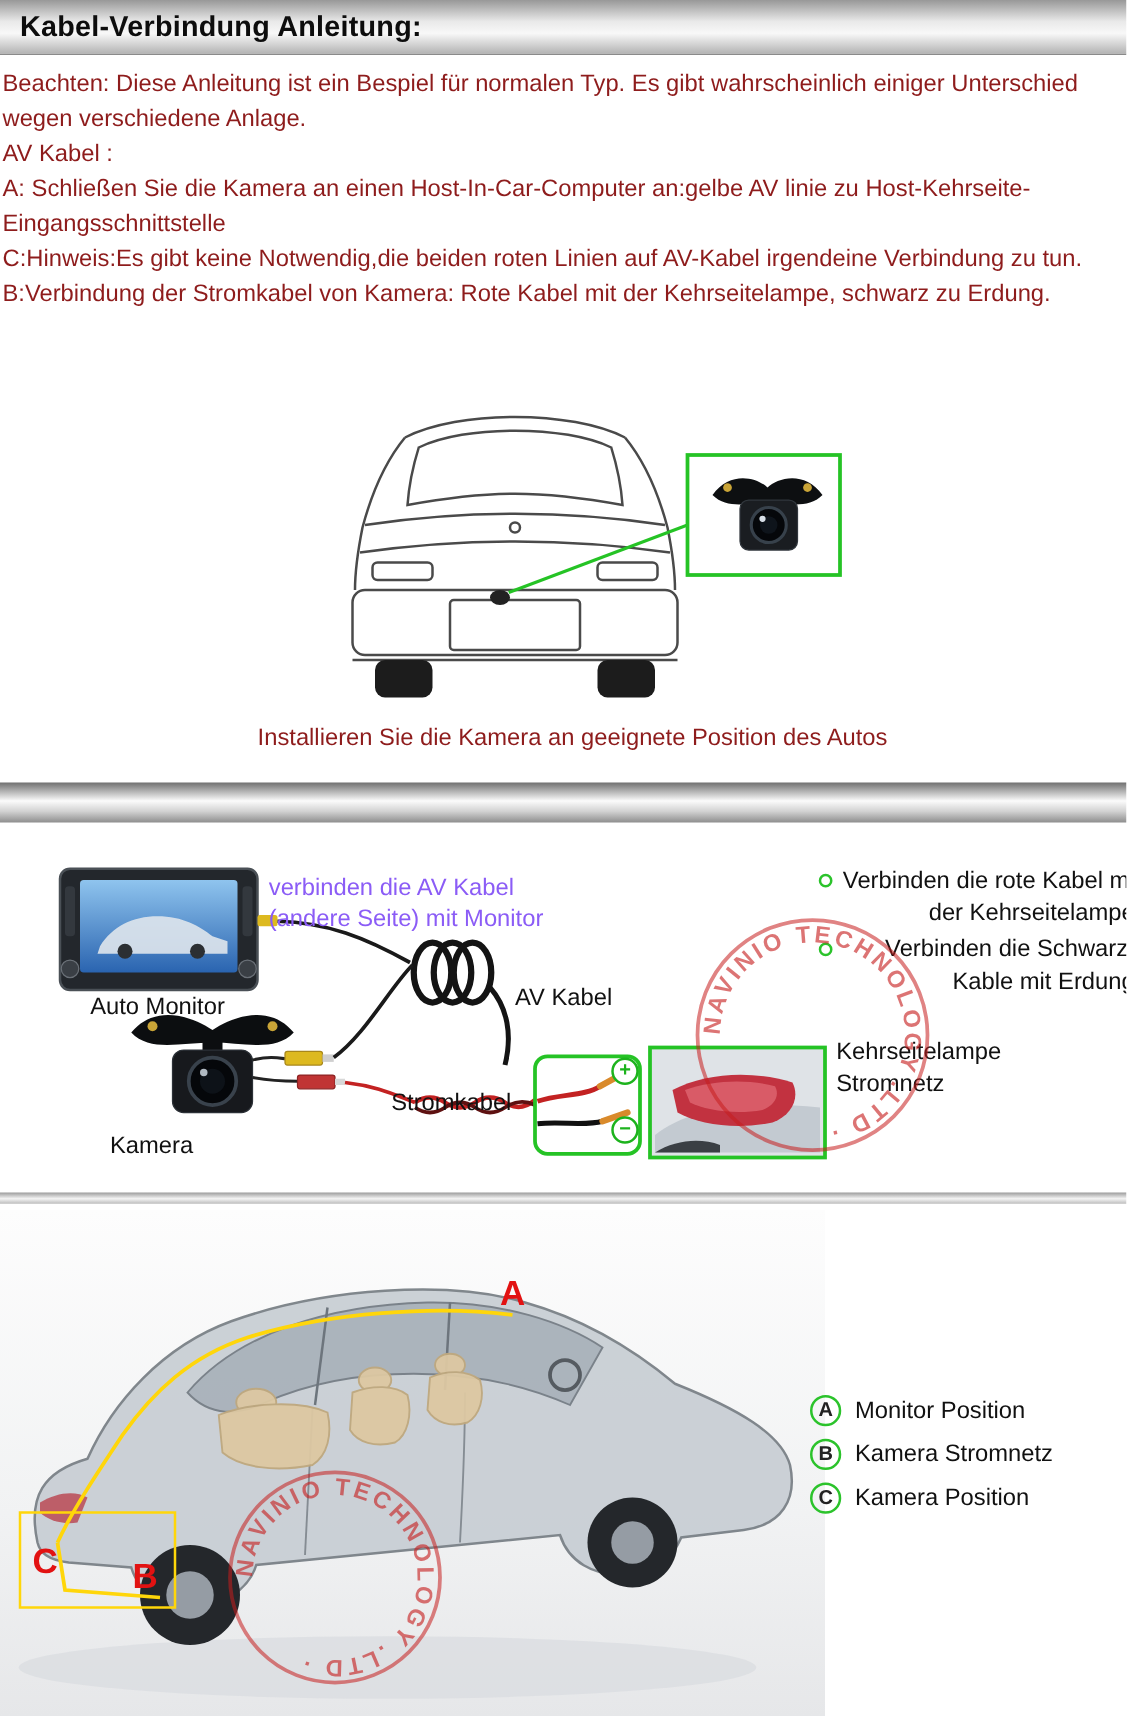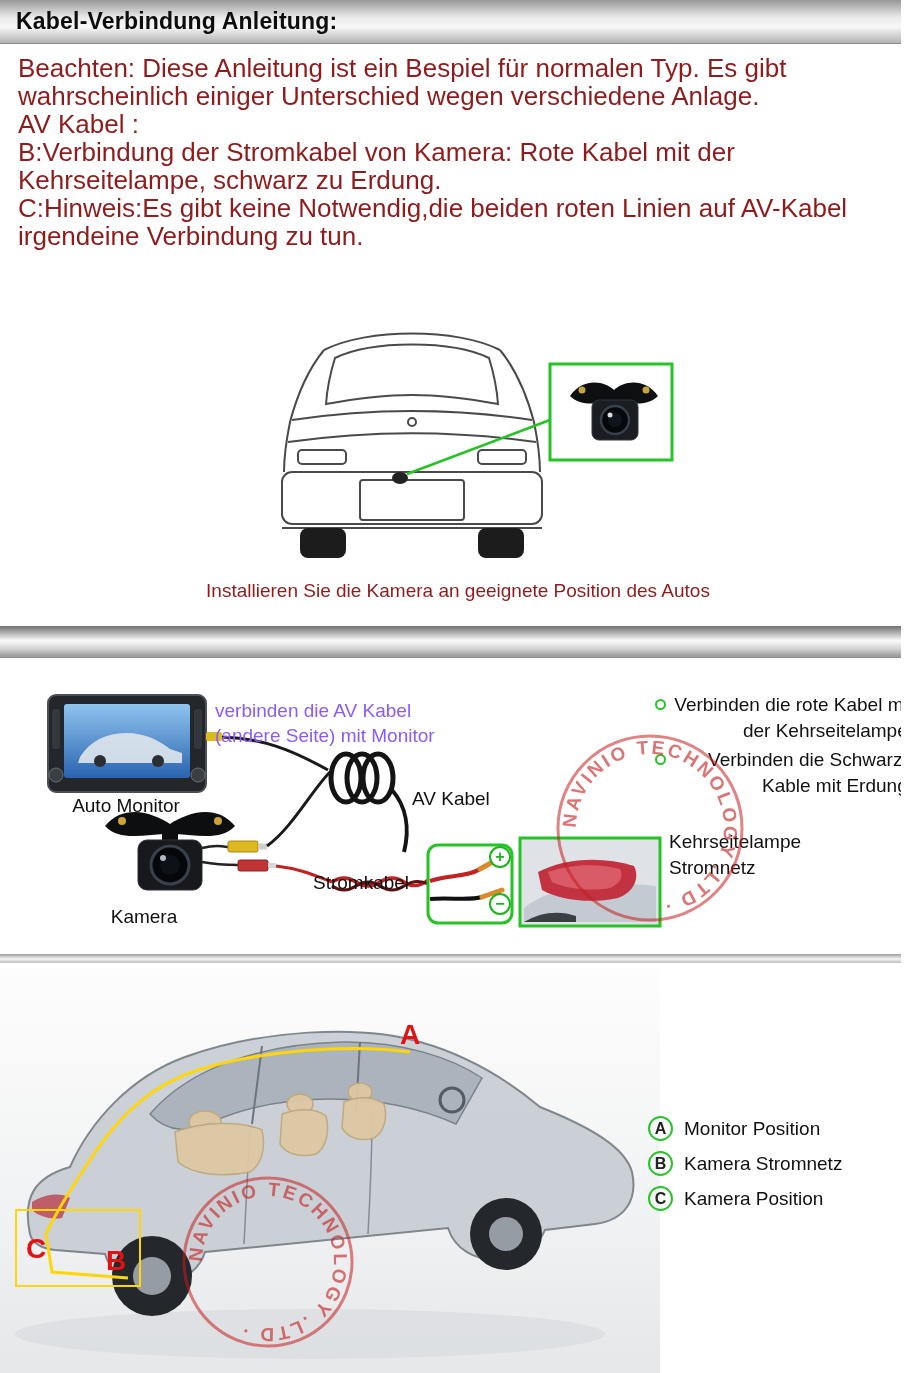--- a/index.html
+++ b/index.html
@@ -6,34 +6,34 @@
   html,body { background:#fff; }
   body { font-family:"Liberation Sans", sans-serif; color:#111; }
   .page { position:relative; width:901px; height:1373px; background:#fff; overflow:hidden; }
   .abs { position:absolute; }
 
   .header-bar { left:0; top:0; width:916px; height:44px;
     background:linear-gradient(180deg,#989898 0%,#e9e9e9 40%,#f8f8f8 62%,#b3b3b3 100%);
     border-bottom:1px solid #8a8a8a; display:flex; align-items:center; }
   .header-title { font-size:23px; font-weight:bold; color:#0d0d0d; padding-left:16px; letter-spacing:.2px; }
 
-  .instructions { left:18px; top:54px; width:882px; color:#8e1c1c; font-size:26px; line-height:28px; }
+  .instructions { left:2px; top:54px; width:882px; color:#8e1c1c; font-size:19px; line-height:28px; }
   .instructions p { margin:0; }
 
   .caption { left:0; top:580px; width:916px; text-align:center; color:#8e1c1c; font-size:19px; }
 
   .divider1 { left:0; top:626px; width:916px; height:32px;
     background:linear-gradient(180deg,#707070 0%,#fbfbfb 46%,#d2d2d2 72%,#8e8e8e 100%); }
   .divider2 { left:0; top:954px; width:916px; height:9px;
     background:linear-gradient(180deg,#9c9c9c 0%,#f4f4f4 55%,#bdbdbd 100%); }
 
   .lbl { font-size:19px; color:#111; }
   .av-note { left:215px; top:698px; width:252px; font-size:19px; line-height:25px; color:#8b5cf6; }
   .monitor-label { left:40px; top:795px; width:172px; text-align:center; }
-  .camera-label { left:88px; top:906px; width:112px; text-align:center; }
+  .camera-label { left:88px; top:906px; width:112px; }
   .avcable-label { left:412px; top:788px; }
   .power-label { left:313px; top:872px; }
 
   .sign { position:absolute; width:22px; height:22px; border:2.5px solid #1db31d; border-radius:50%;
     color:#1db31d; font-weight:bold; font-size:16px; text-align:center; line-height:17px; background:#fff; }
 
   .power-panel { left:655px; top:692px; width:258px; }
   .pp-title { font-size:20px; font-weight:bold; color:#8e1c1c; text-align:center; margin-bottom:8px; }
   .pp-bullet { display:flex; gap:2px; font-size:19px; line-height:26px; color:#111; margin-bottom:3px;text-align:right; }
   .bullet-dot { flex:0 0 auto; width:11px; height:11px; border:2px solid #2bc32b; border-radius:50%; margin-top:7px; }
@@ -58,22 +58,23 @@
 
 <div class="page">
 
   <div class="abs header-bar">
     <div class="header-title">Kabel-Verbindung Anleitung:</div>
   </div>
 
   <div class="abs instructions">
     <p>Beachten: Diese Anleitung ist ein Bespiel für normalen Typ. Es gibt wahrscheinlich einiger Unterschied wegen verschiedene Anlage.</p>
     <p>AV Kabel :</p>
+    <p>A: Schließen Sie die Kamera an einen Host-In-Car-Computer an:gelbe AV linie zu Host-Kehrseite-Eingangsschnittstelle</p>
+    <p>C:Hinweis:Es gibt keine Notwendig,die beiden roten Linien auf AV-Kabel irgendeine Verbindung zu tun.</p>
     <p>B:Verbindung der Stromkabel von Kamera: Rote Kabel mit der Kehrseitelampe, schwarz zu Erdung.</p>
-    <p>C:Hinweis:Es gibt keine Notwendig,die beiden roten Linien auf AV-Kabel irgendeine Verbindung zu tun.</p>
   </div>
 
   <svg class="abs" style="left:232px; top:322px;" width="450" height="252" viewBox="0 0 450 252">
     <g fill="none" stroke="#4a4a4a" stroke-width="2">
       <path d="M92,28 C135,6 225,6 268,28"></path>
       <path d="M92,28 C78,45 66,70 58,100 C54,120 52,138 52,150"></path>
       <path d="M268,28 C282,45 294,70 302,100 C306,120 308,138 308,150"></path>
       <path d="M103,36 C140,18 220,18 257,36 C262,52 265,68 266,82 C200,70 160,70 94,82 C95,68 98,52 103,36 Z"></path>
       <path d="M60,98 C140,86 220,86 300,98"></path>
       <path d="M56,120 C140,108 220,108 304,120"></path>

